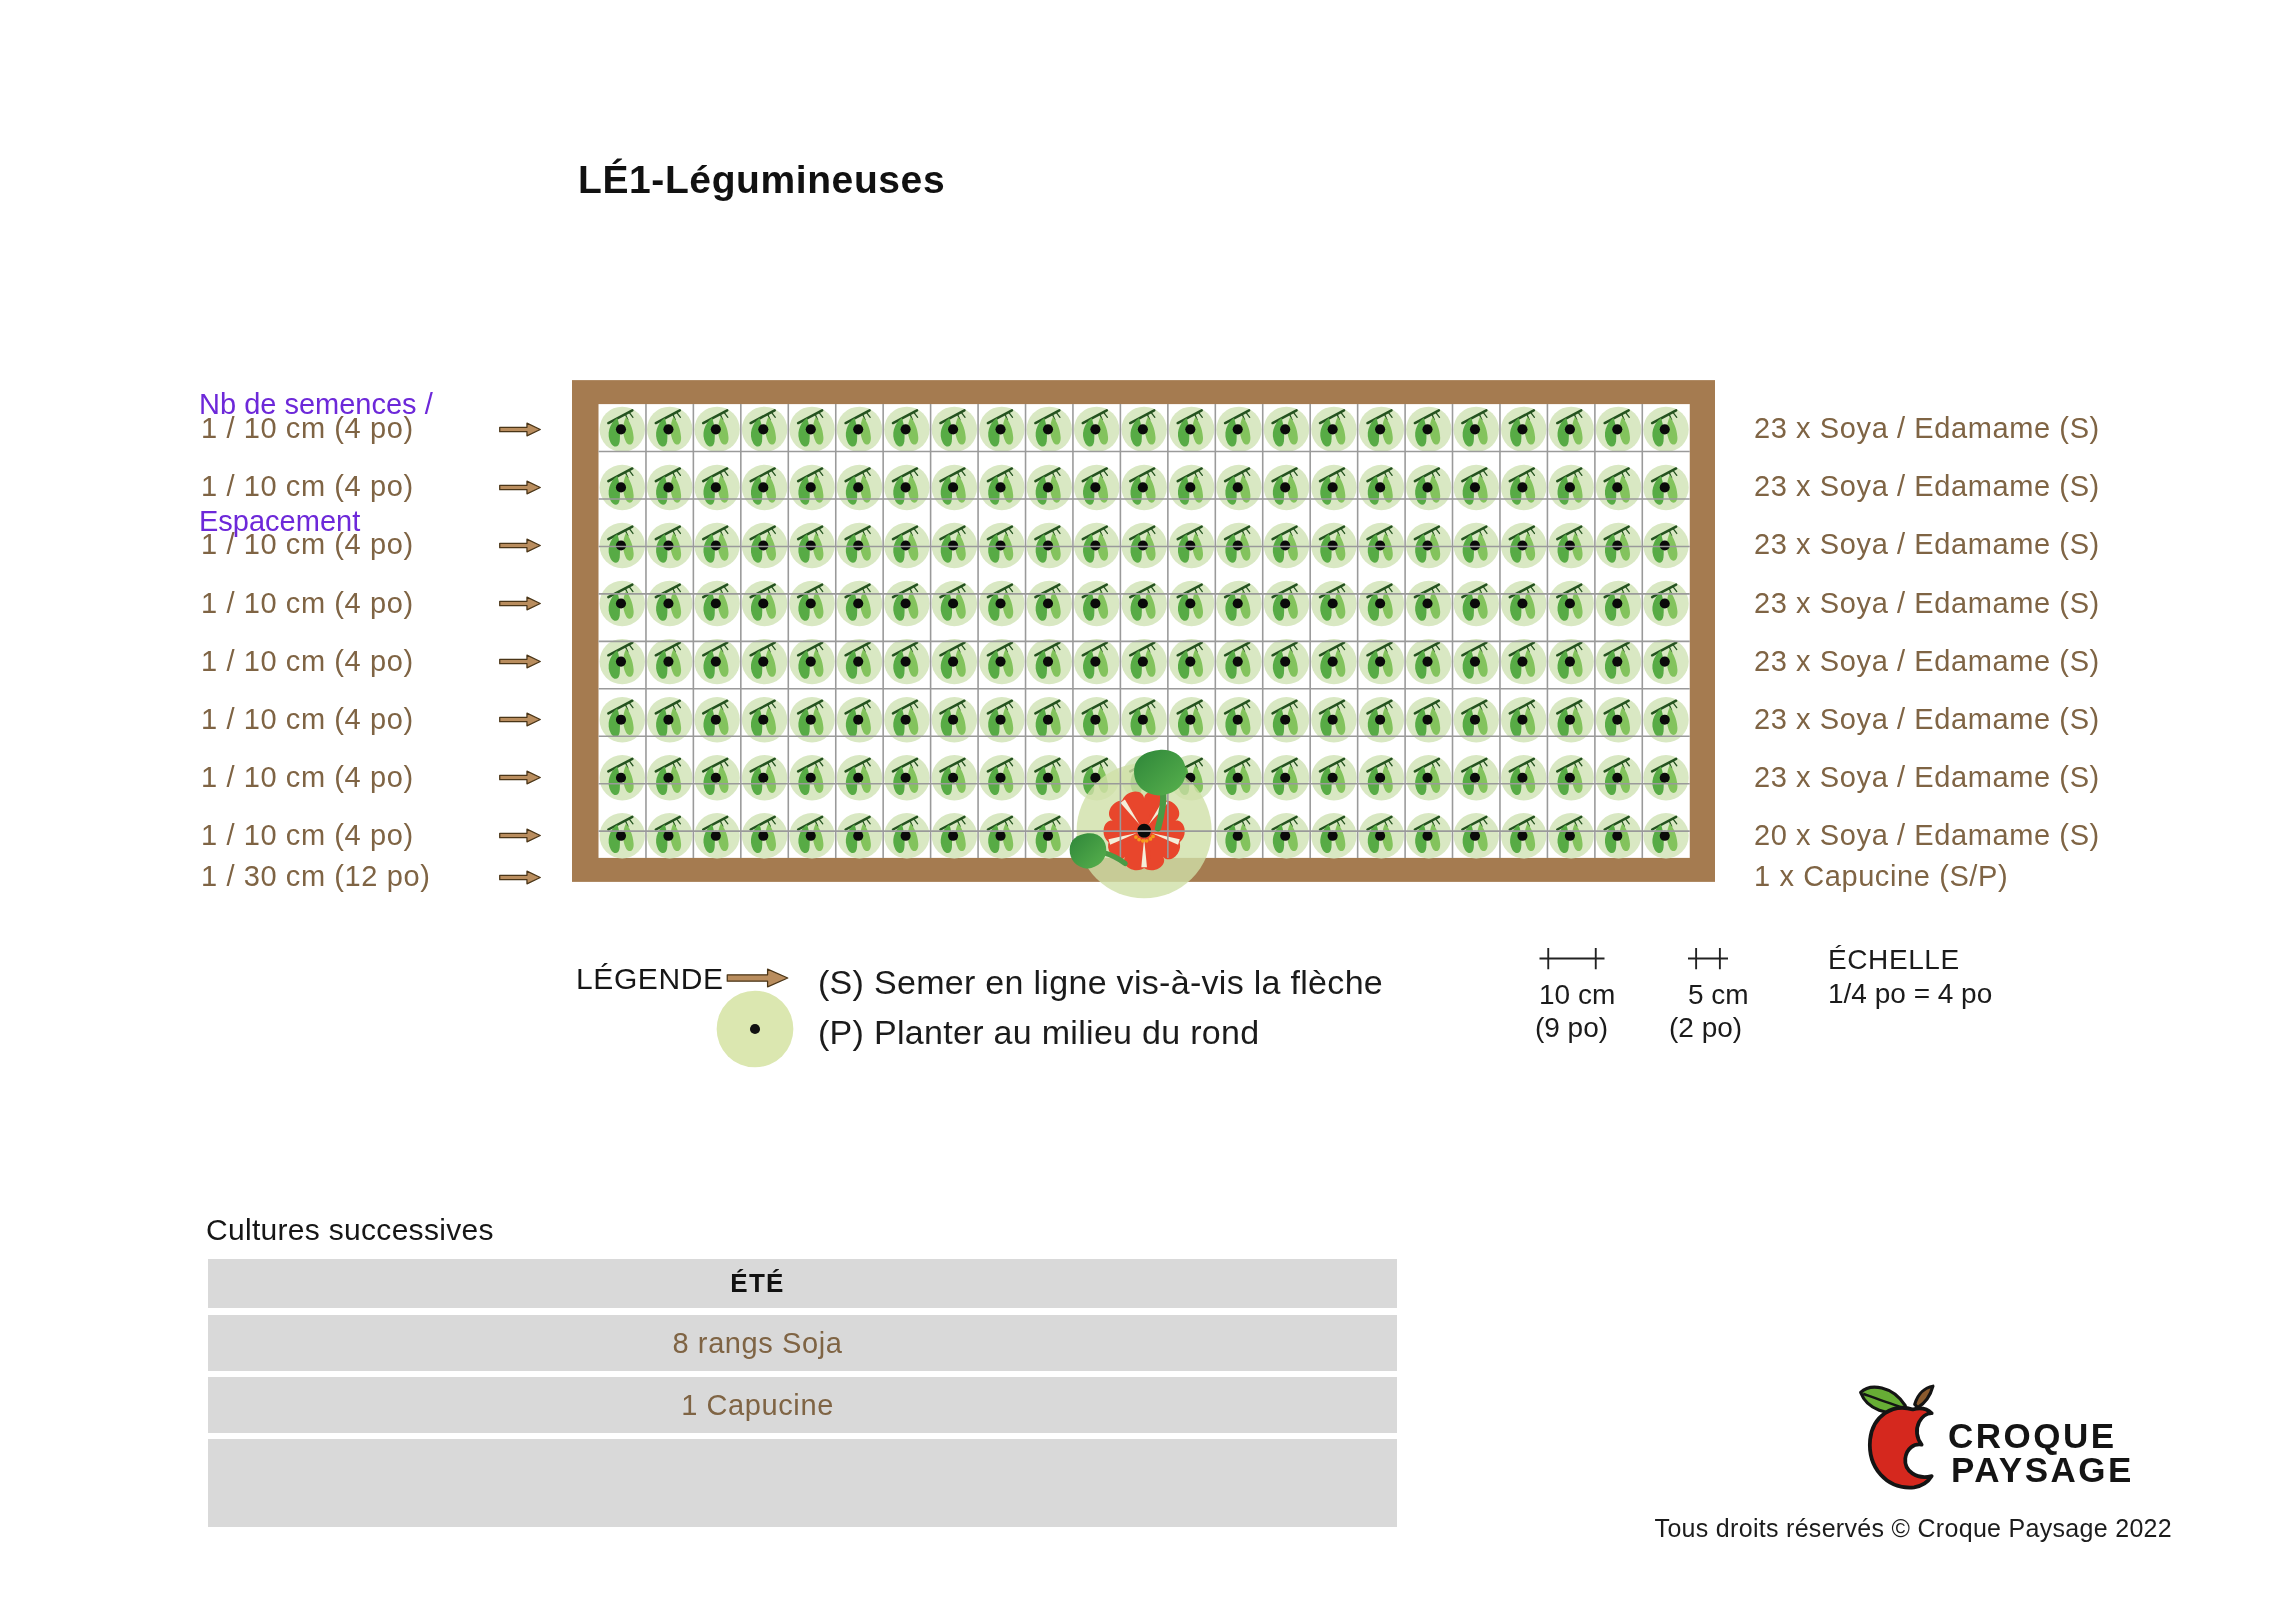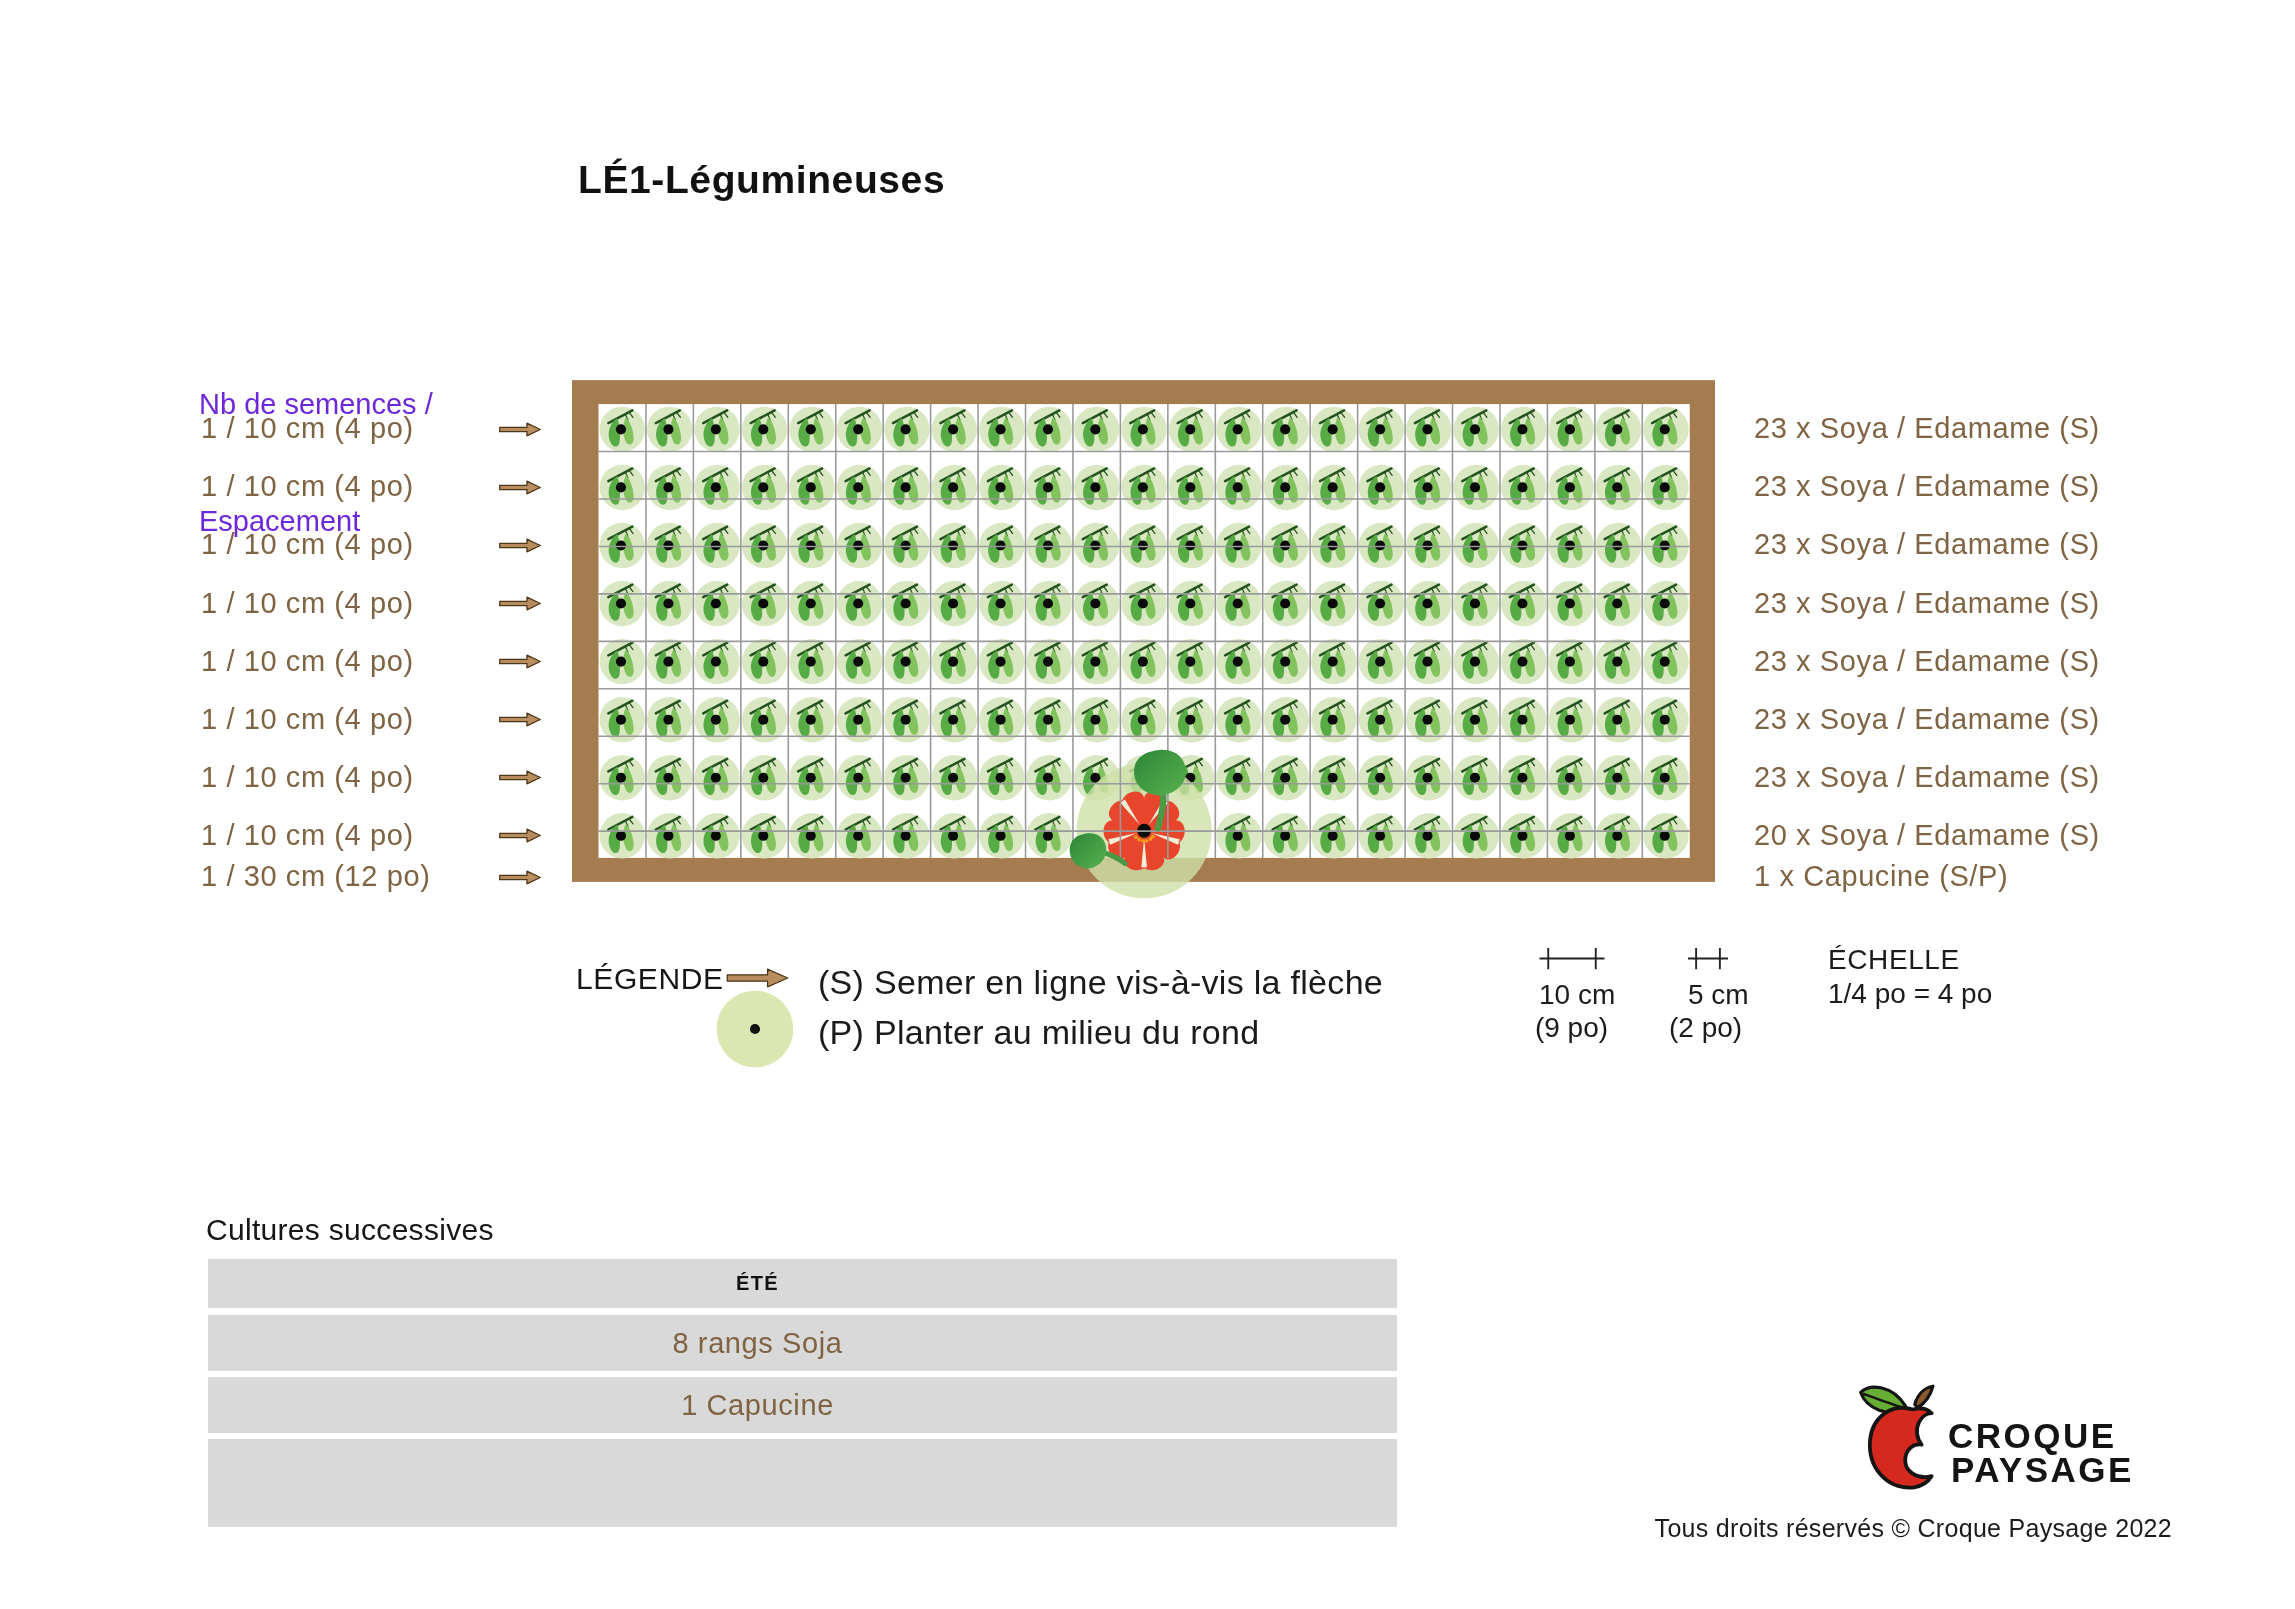--- a/index.html
+++ b/index.html
@@ -11,21 +11,21 @@
   .col-header{font-size:29px;line-height:39px;color:#6d28d9;white-space:pre;}
   .row-label{position:absolute;font-size:29px;letter-spacing:0.6px;color:var(--label-brown,#7f6444);white-space:nowrap;}
   .legend-title{font-size:30px;color:#161616;letter-spacing:0.6px;}
   .legend-text{font-size:34px;color:#1b1b1b;letter-spacing:0.3px;white-space:nowrap;}
   .scale-label{font-size:28px;color:#1b1b1b;white-space:nowrap;}
   .succ-title{font-size:30px;color:#161616;letter-spacing:0.3px;}
   .succ-row{position:absolute;left:208px;width:1189px;background:var(--row-gray,#d9d9d9);}
   .succ-row .cell{position:absolute;left:0;top:0;width:1099px;height:100%;
                   display:flex;align-items:center;justify-content:center;}
   .succ-text{font-size:29px;letter-spacing:0.6px;color:var(--label-brown,#7f6444);}
-  .succ-text.hdr{font-weight:700;color:#111;font-size:20px;letter-spacing:1.3px;text-align:center;}
+  .succ-text.hdr{font-weight:700;color:#111;font-size:26px;letter-spacing:1.3px;text-align:center;}
   .brand{font-weight:700;color:#141414;font-size:35px;letter-spacing:2.5px;line-height:34px;white-space:nowrap;}
   .copyright{font-size:25px;color:#1c1c1c;letter-spacing:0.3px;white-space:nowrap;text-align:right;}
   .arrow-wrap{position:absolute;width:42px;height:19px;}
   svg{display:block;}
   .grid-line{stroke:var(--grid-gray,#9a9a9a);stroke-width:2.5;fill:none;}
   .bean-circle{fill:var(--bean-circle,#d9e8c3);}
   .pod-dark{fill:var(--pod-dark,#57ab45);}
   .pod-light{fill:var(--pod-light,#83c35d);}
   .stem{stroke:var(--stem-green,#24521f);fill:none;}
   .petal{fill:var(--capucine-red,#e8462c);}

